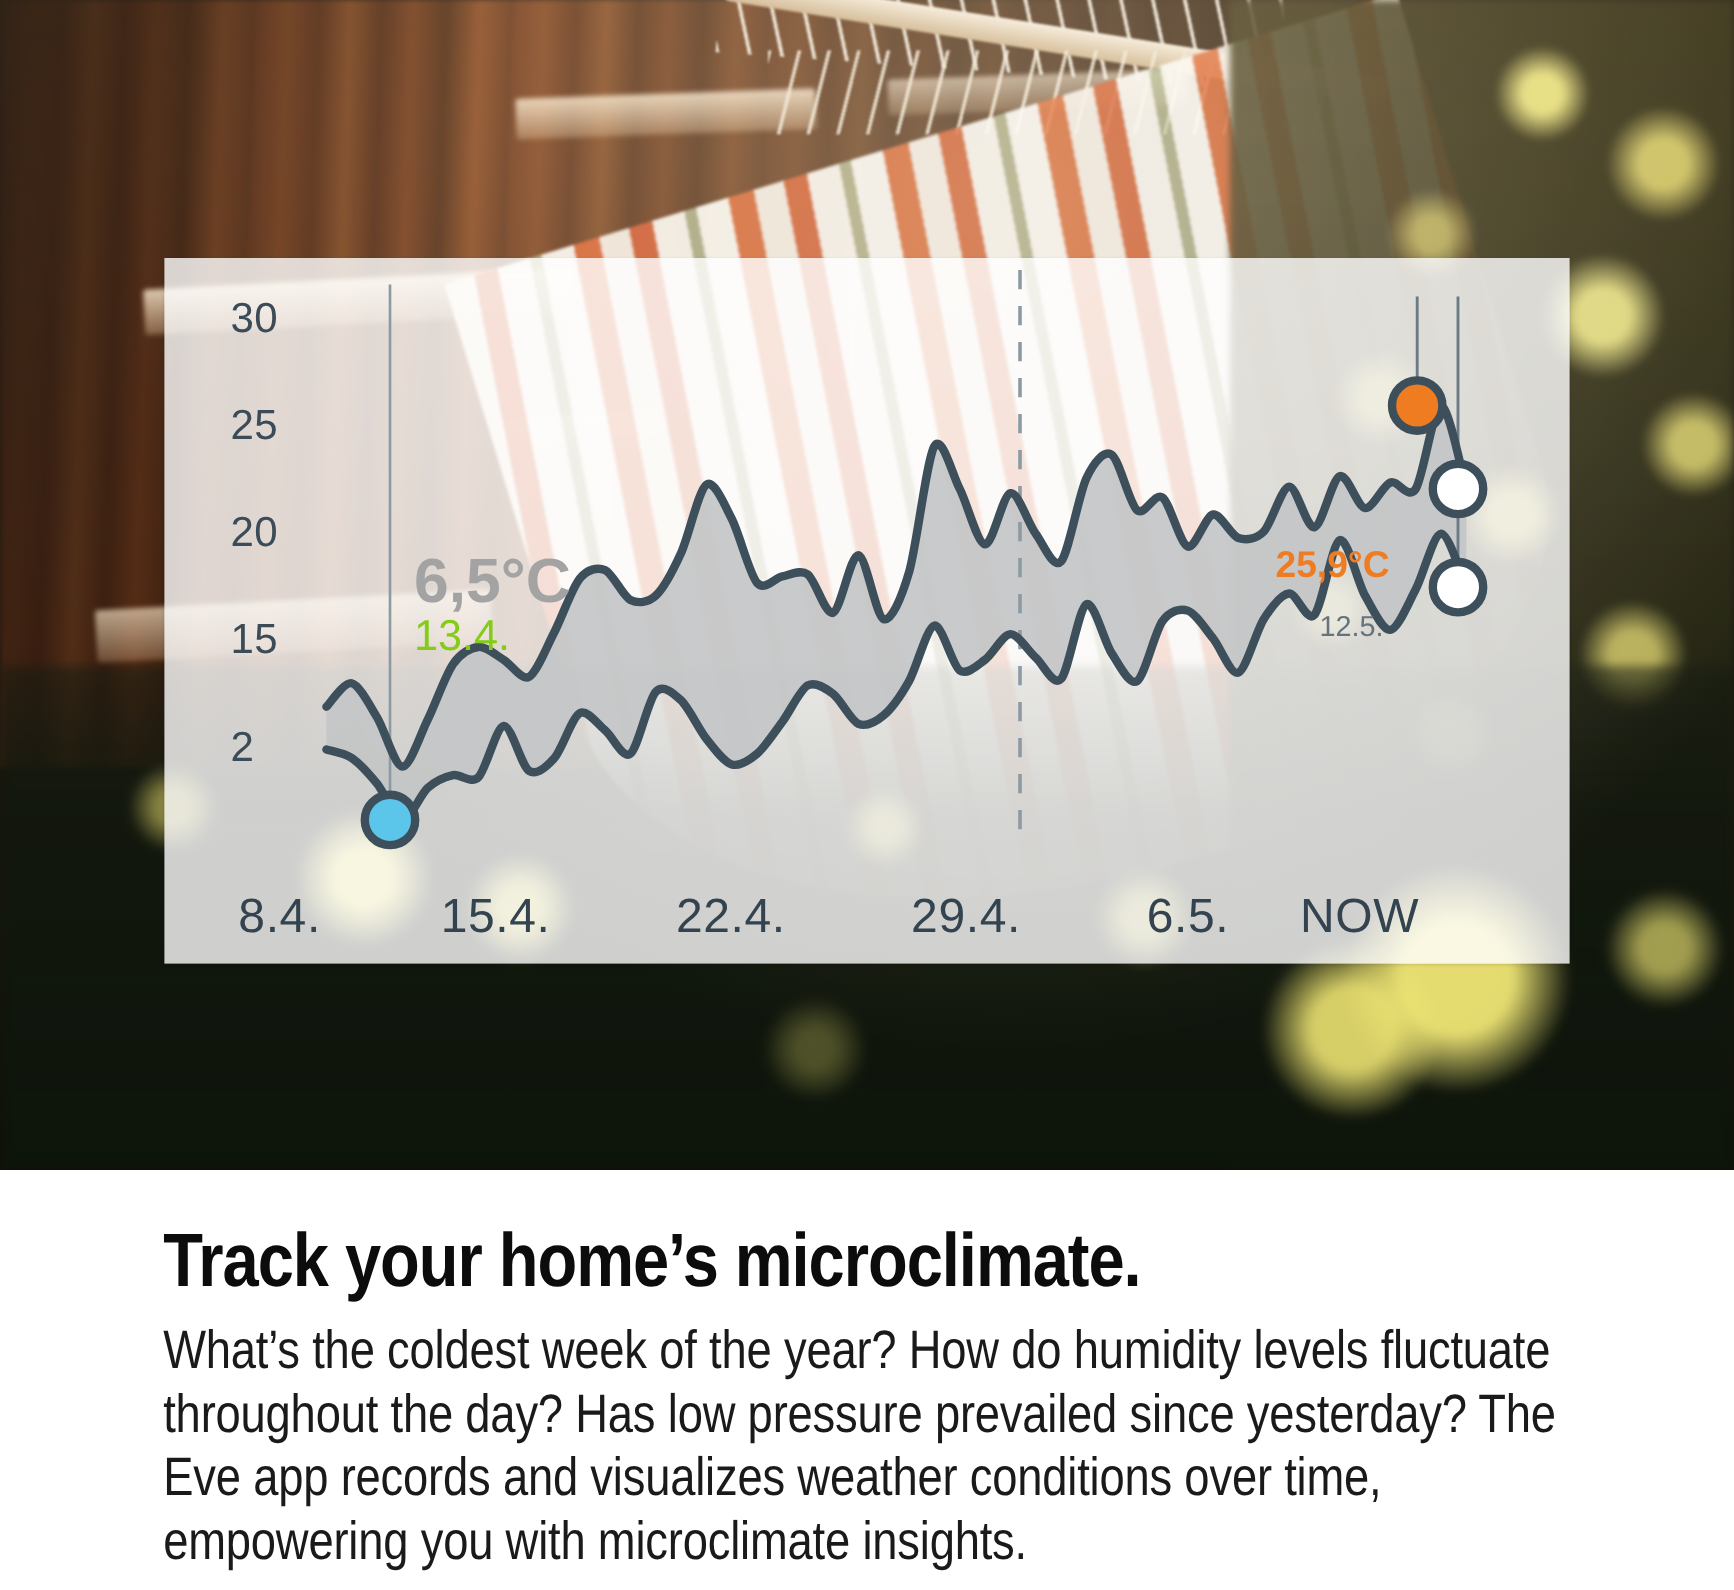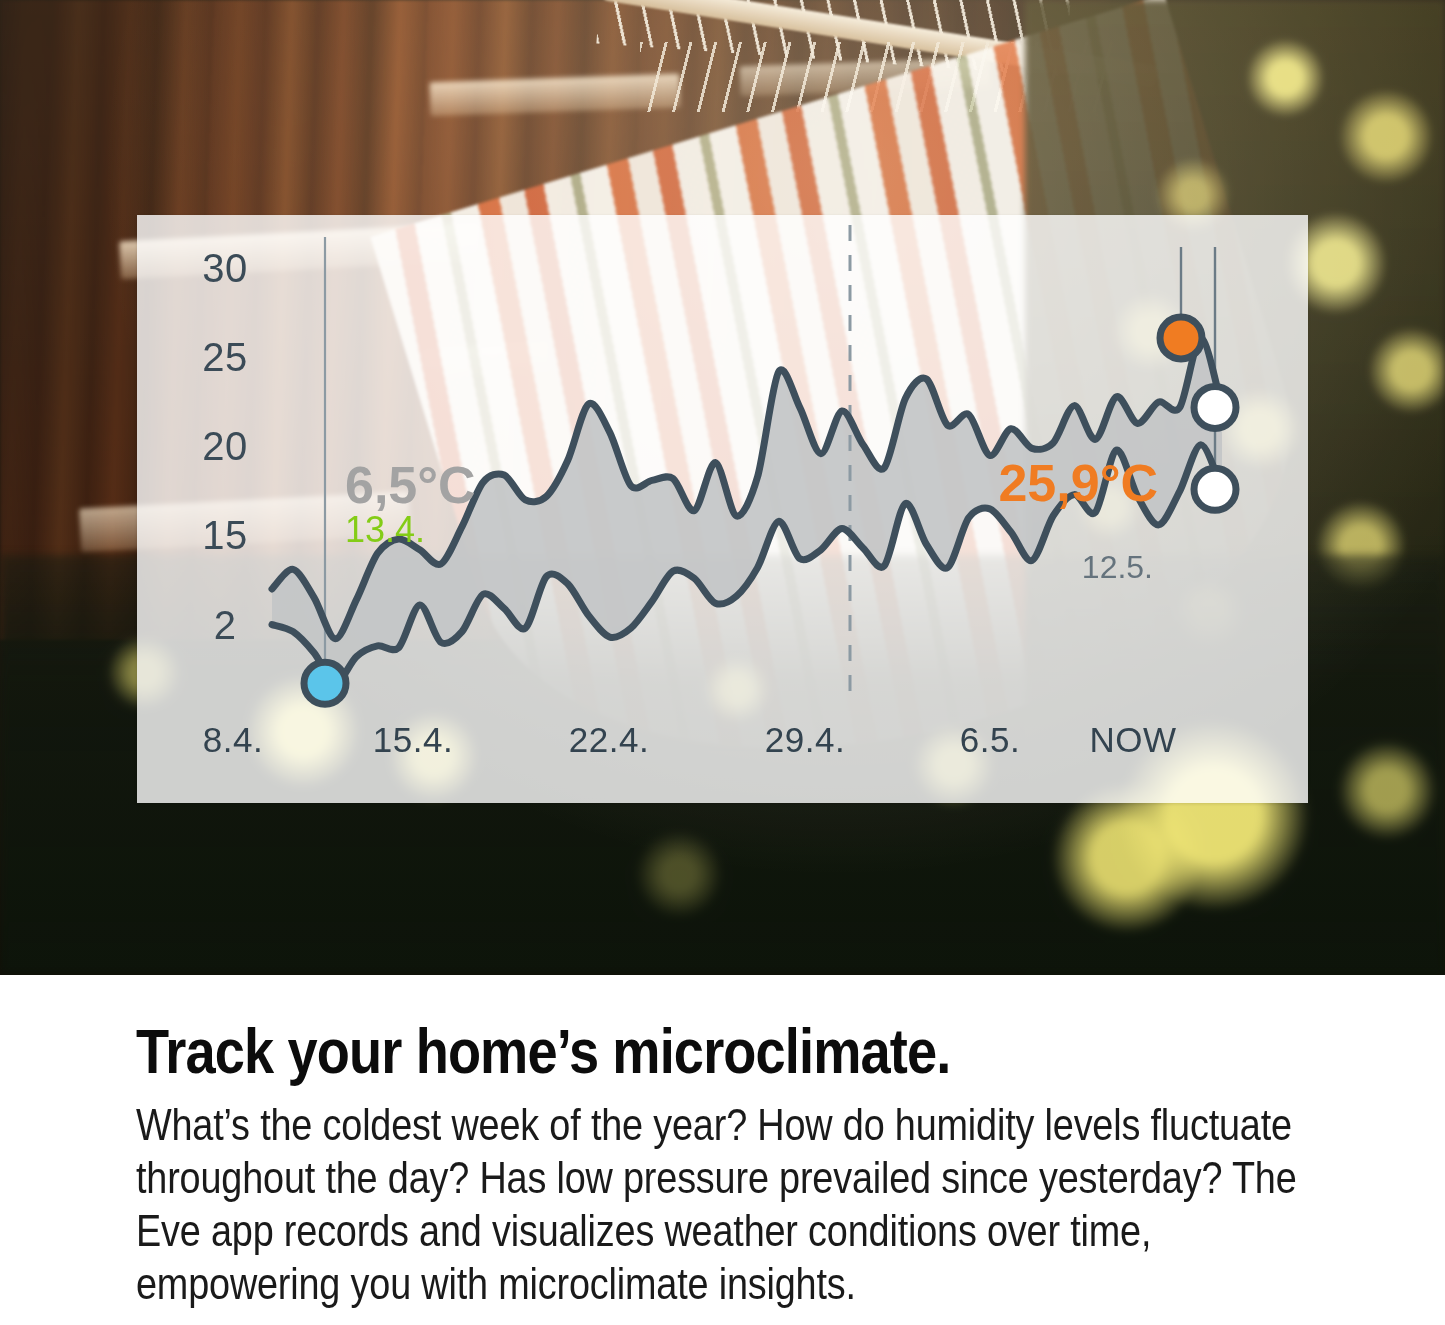--- a/index.html
+++ b/index.html
@@ -104,46 +104,46 @@
 
   
   .card {
     position:absolute; left:137px; top:215px; width:1171px; height:588px;
     background:rgba(255,255,255,.80);
     box-shadow:0 1px 3px rgba(0,0,0,.12);
   }
   .chart-svg { position:absolute; left:0; top:0; width:1171px; height:588px; }
 
   .ytick {
-    position:absolute; right:0; width:66px; text-align:center;
-    font-size:40px; color:#3b4b57; letter-spacing:.5px;
+    position:absolute; right:0; width:66px; text-align:left;
+    font-size:35px; color:#3b4b57; letter-spacing:.5px;
     font-family:"Liberation Sans", sans-serif;
   }
   .ytick-wrap { position:absolute; left:55px; top:0; width:66px; height:588px; }
 
   .xtick {
-    position:absolute; font-size:35px; color:#33434f; letter-spacing:.5px;
-    text-align:center; transform:translateX(-50%);
+    position:absolute; font-size:40px; color:#33434f; letter-spacing:.5px;
+    text-align:center; transform:translateX(-50%);margin-top:22px;
   }
 
   .lbl-min-temp {
     position:absolute; left:208px; top:240px; font-size:52px; font-weight:bold;
     color:#a3a3a3; letter-spacing:0px;
   }
   .lbl-min-date {
     position:absolute; left:208px; top:294px; font-size:36px;
     color:#84cc16;
   }
   .lbl-max-temp {
-    position:absolute; right:150px; top:238px; font-size:52px; font-weight:bold;
+    position:absolute; right:150px; top:238px; font-size:31px; font-weight:bold;
     color:#F07C22; letter-spacing:0px; white-space:nowrap;
   }
   .lbl-max-date {
-    position:absolute; right:155px; top:294px; font-size:32px;
-    color:#65737d; white-space:nowrap;margin-top:40px;
+    position:absolute; right:155px; top:294px; font-size:24px;
+    color:#65737d; white-space:nowrap;
   }
 
   
   .textblock { position:absolute; left:0; top:975px; width:1445px; height:350px; background:#fff;border-radius:12px; }
   .headline {
     position:absolute; left:136px; top:43px; width:1200px;
     font-family:"Liberation Sans Narrow","Liberation Sans", sans-serif;
     font-weight:bold; font-size:63px; line-height:66px; color:#0c0c0c;
     letter-spacing:-1px; transform:scaleX(.86); transform-origin:left center;
   }

